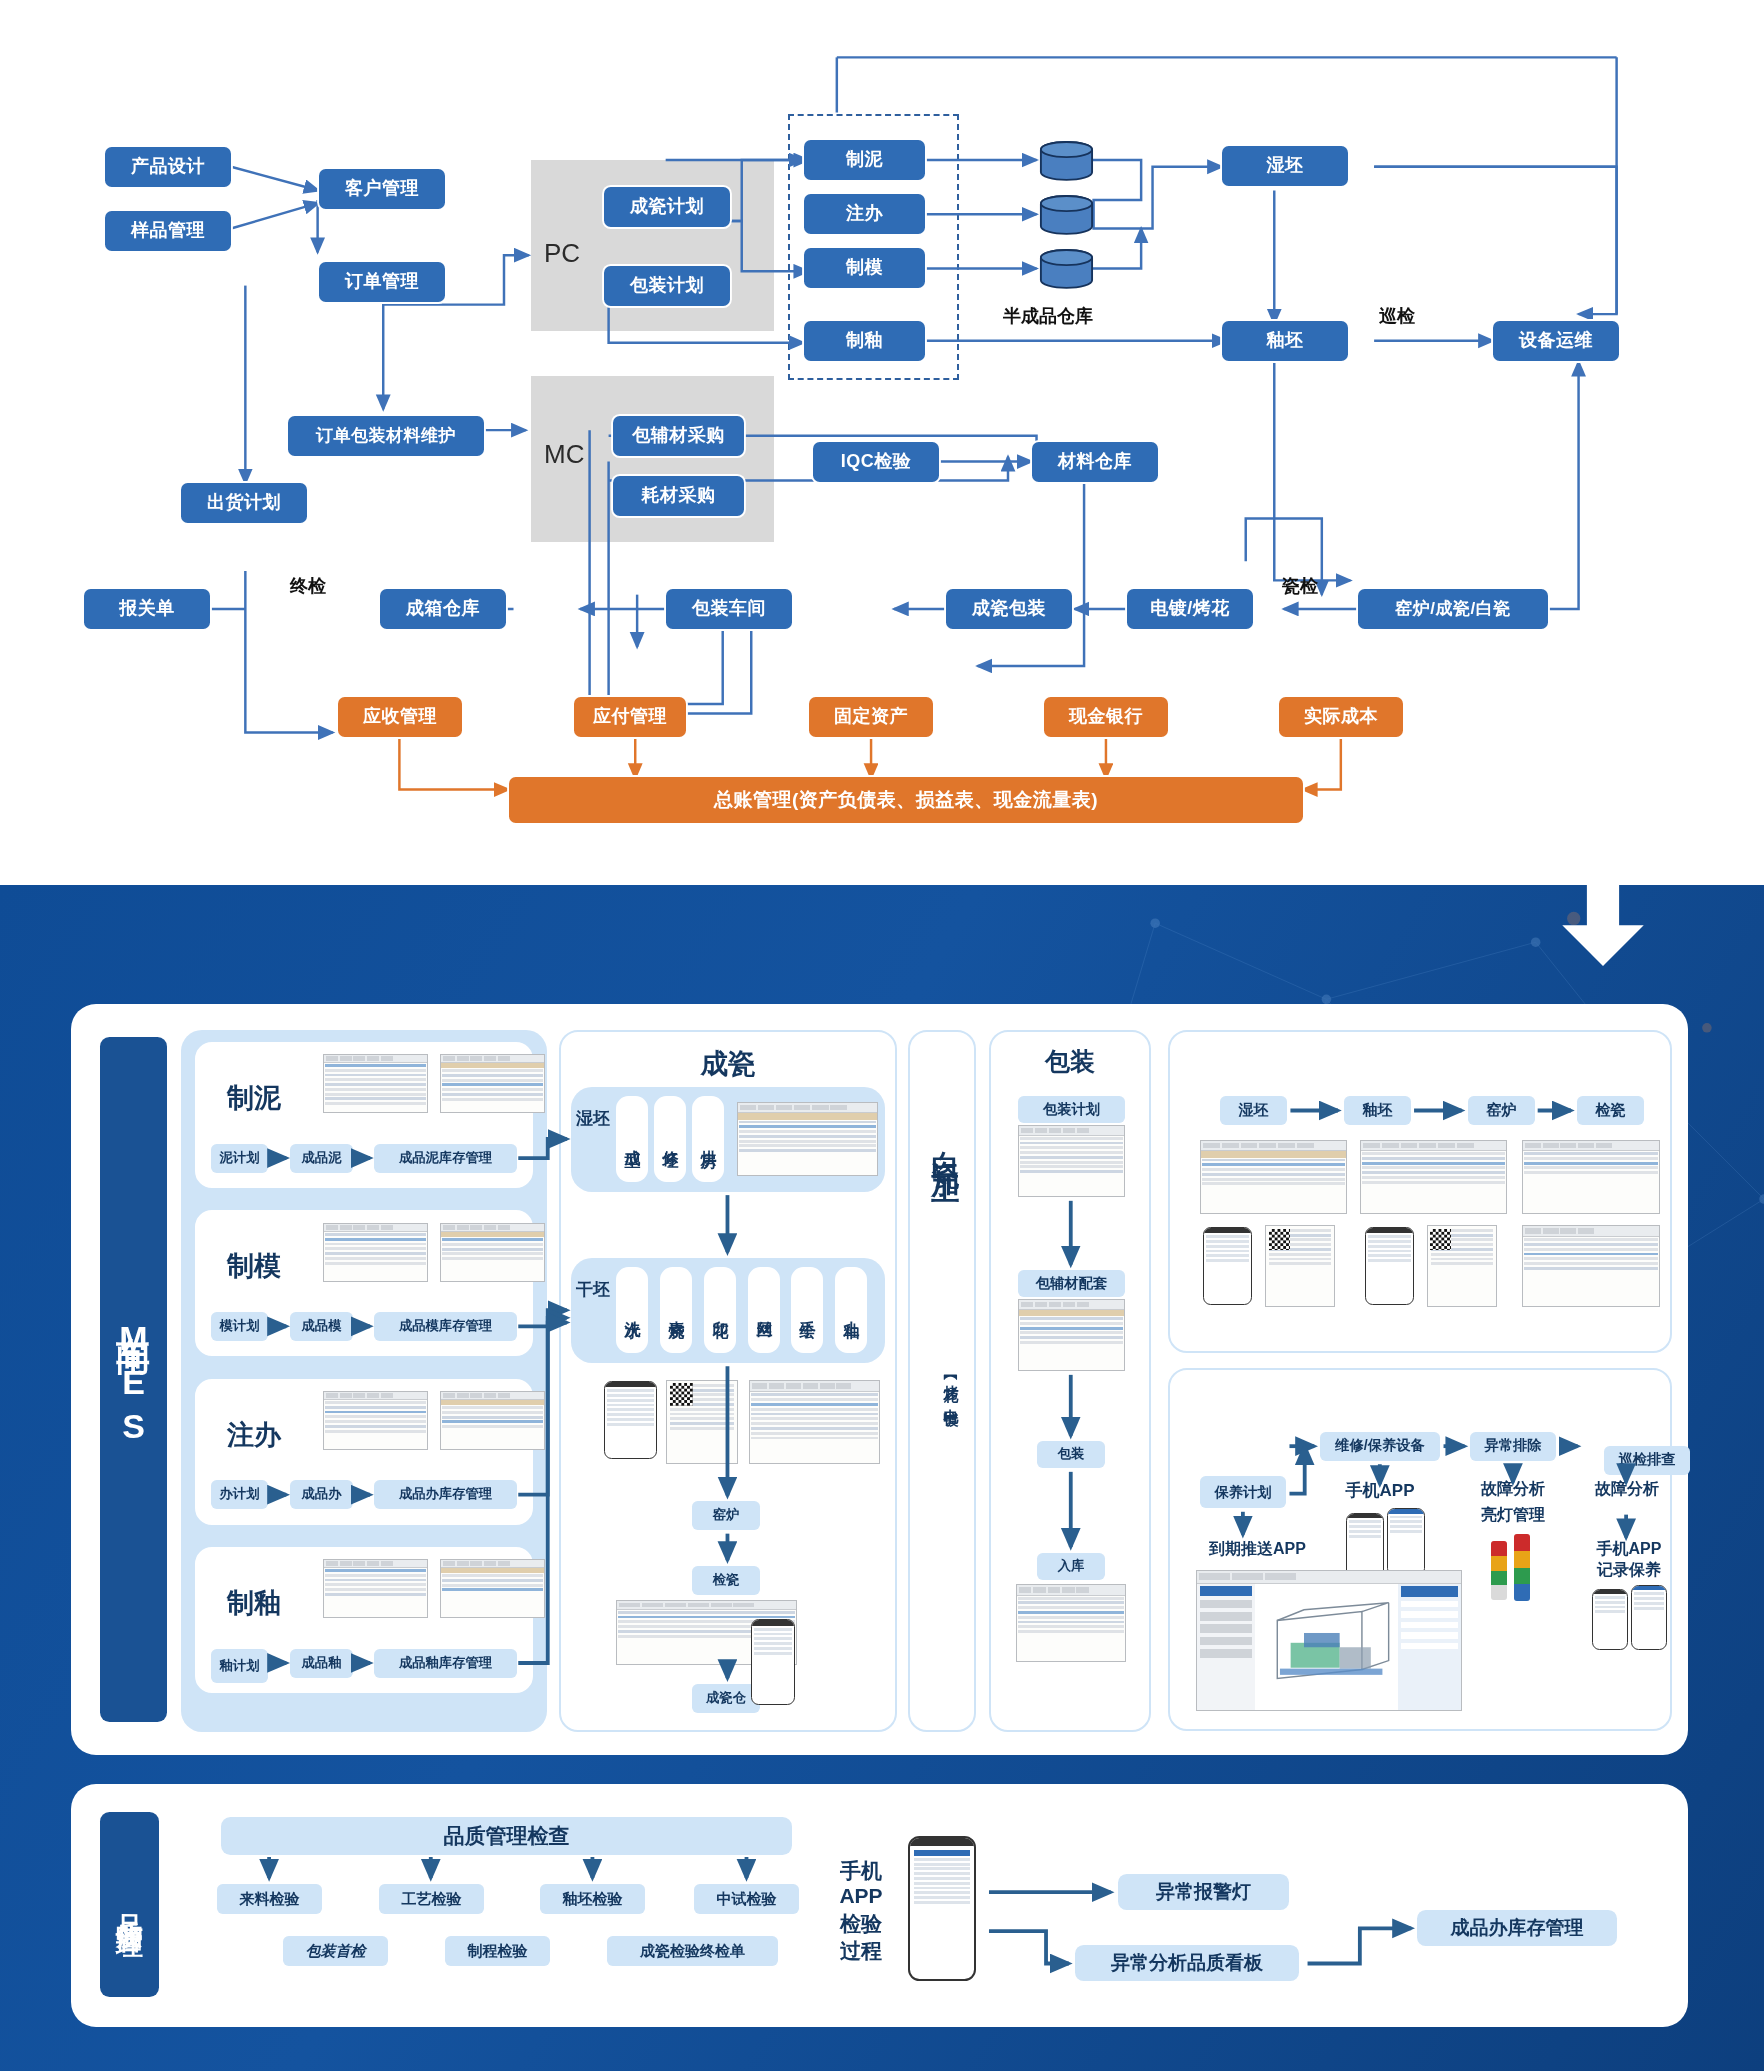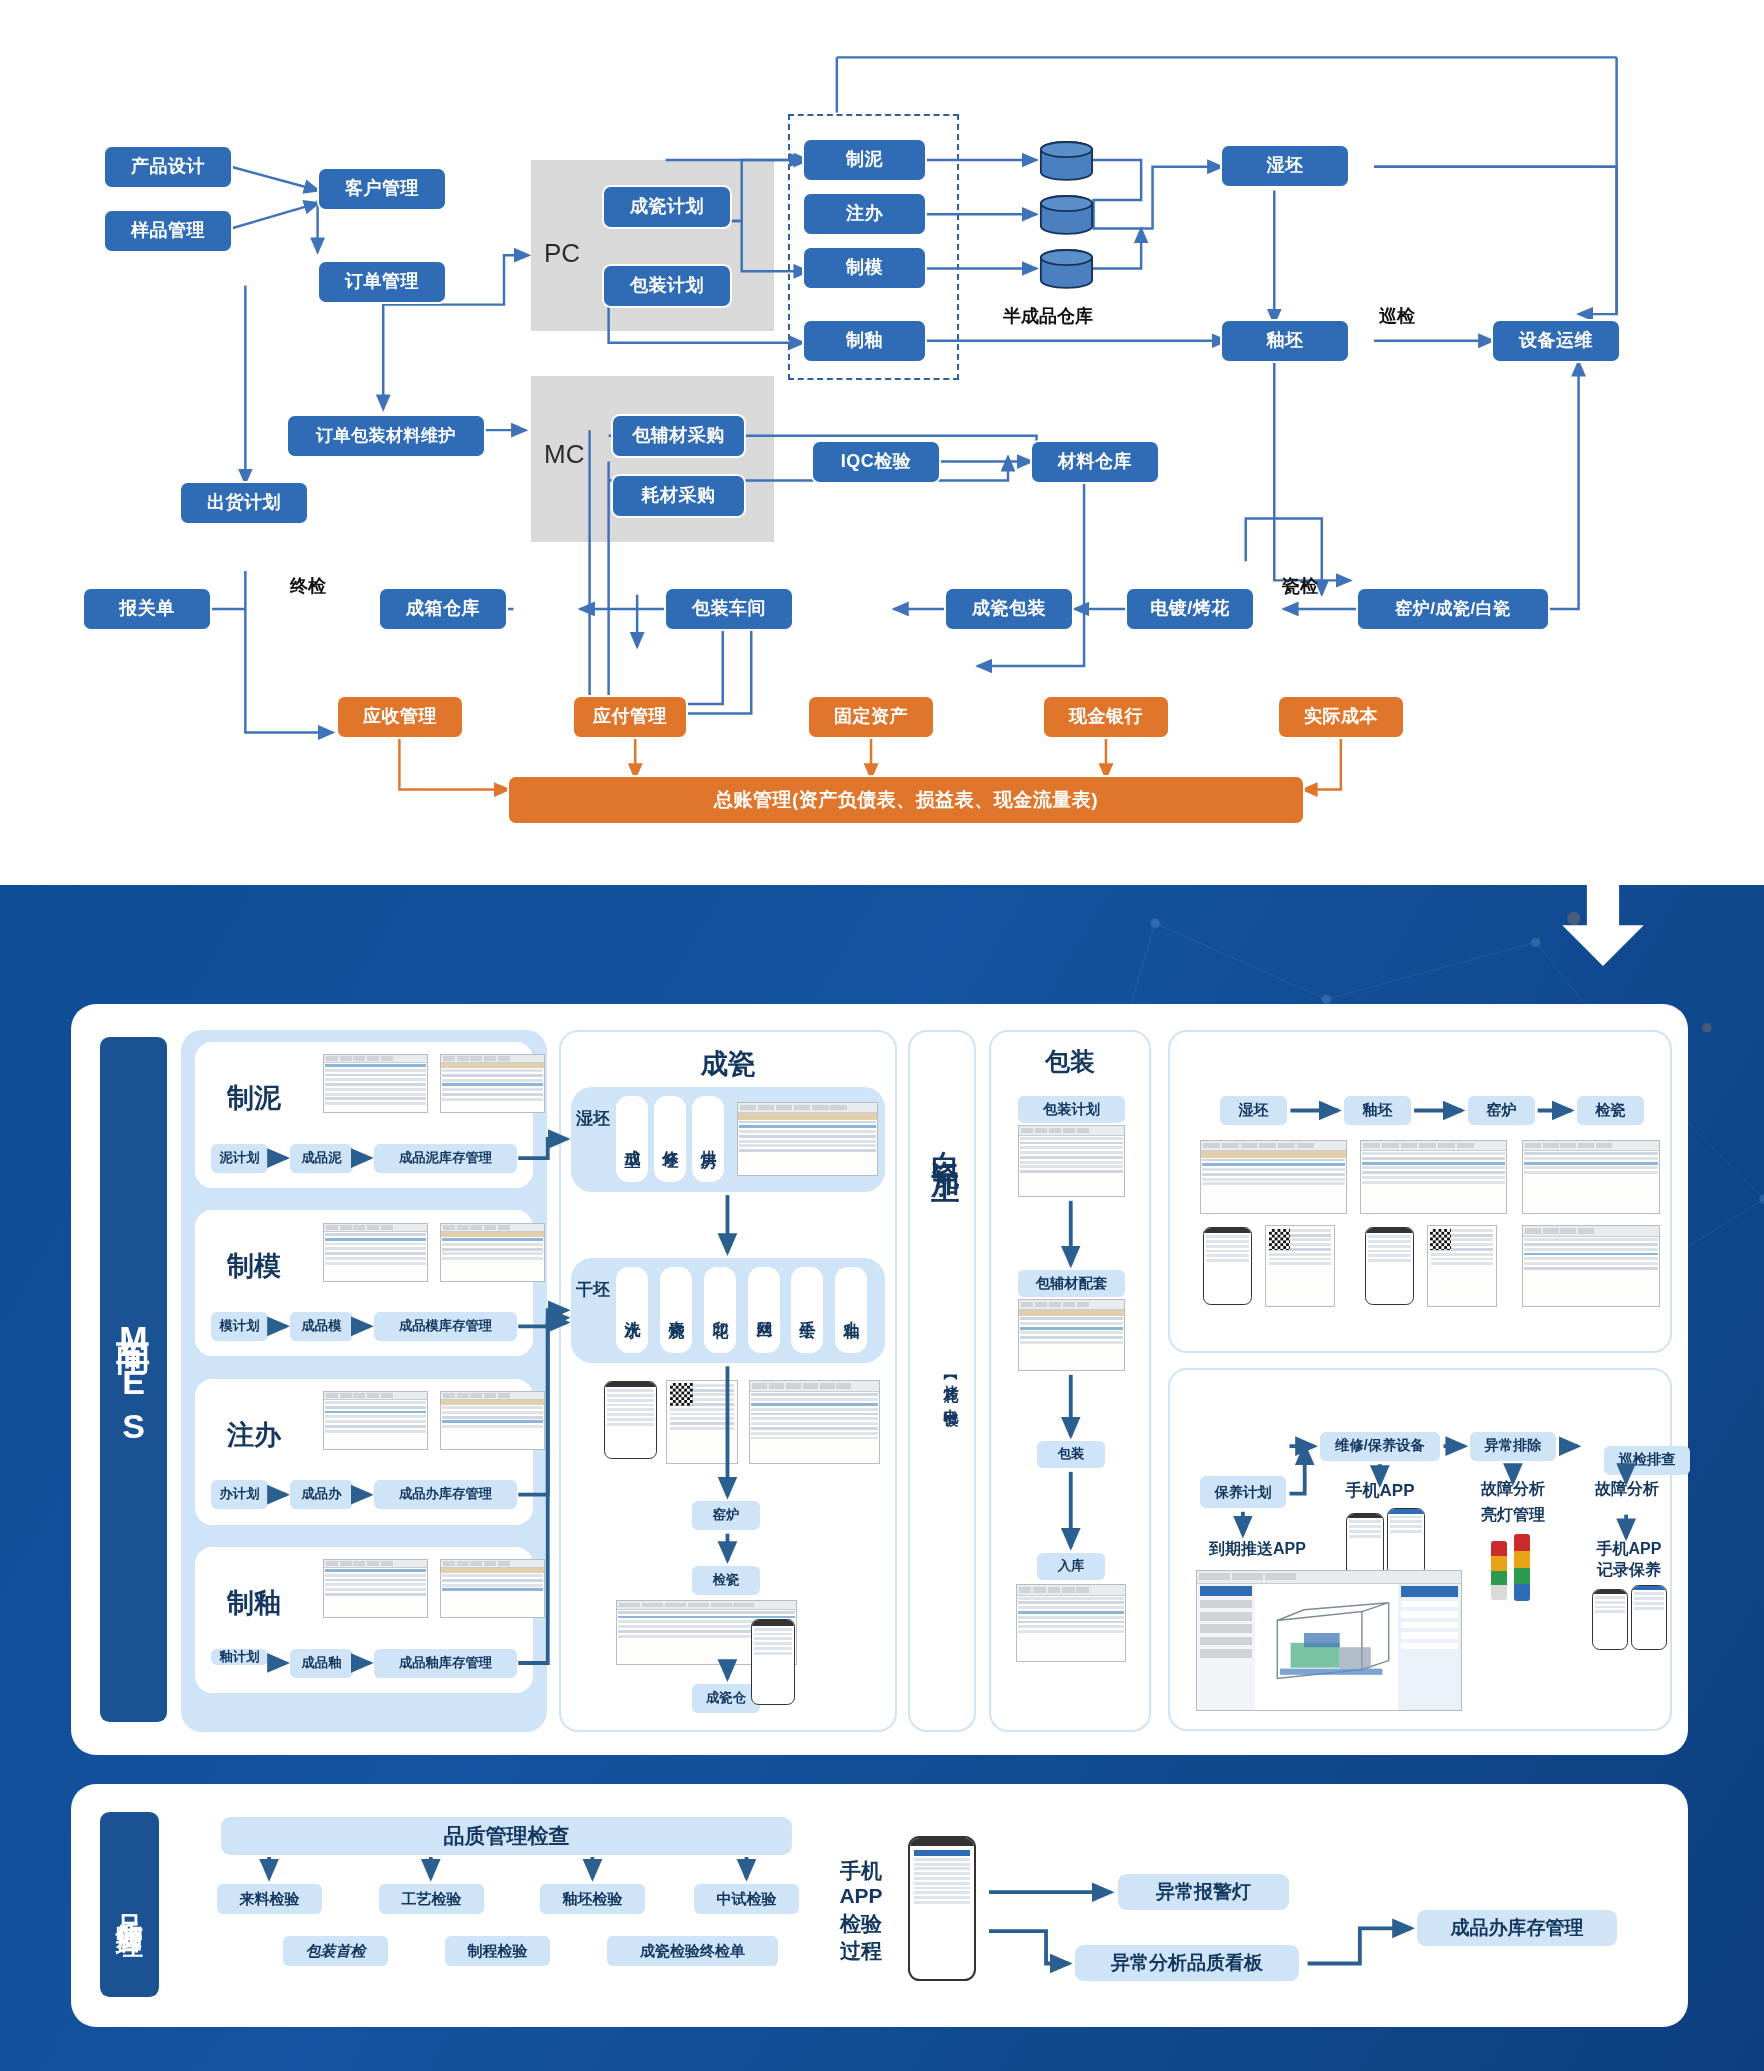--- a/index.html
+++ b/index.html
@@ -428,21 +428,21 @@
         <i></i>
       </div>
     <div class="hdr"></div>
     <div class="rows">
         <span></span>
         <span class="a"></span>
         <span></span>
         <span class="hl"></span>
       </div>
   </div>
-  <div class="chip" style="left:211px;top:764px;width:57px;height:16px;">釉计划</div>
+  <div class="chip" style="left:211px;top:764px;width:57px;height:34px;">釉计划</div>
   <div class="chip" style="left:290px;top:764px;width:63px;height:28.5px;">成品釉</div>
   <div class="chip" style="left:374px;top:764px;width:143px;height:28.5px;">成品釉库存管理</div>
 
   <div class="card" style="left:559px;top:145px;width:338px;height:702px;"></div>
   <div class="sec-title" style="left:559px;top:160px;width:338px;font-size:27.6px;">成瓷</div>
 
   <div class="sec" style="left:571px;top:202px;width:314px;height:105px;"></div>
   <div class="lbl" style="left:574px;top:224px;width:38px;font-size:17px;line-height:1.15;">湿坯</div>
   <div class="chipw" style="left:616px;top:211px;width:32px;height:86px;">成型</div>
   <div class="chipw" style="left:654px;top:211px;width:32px;height:86px;">修坯</div>

